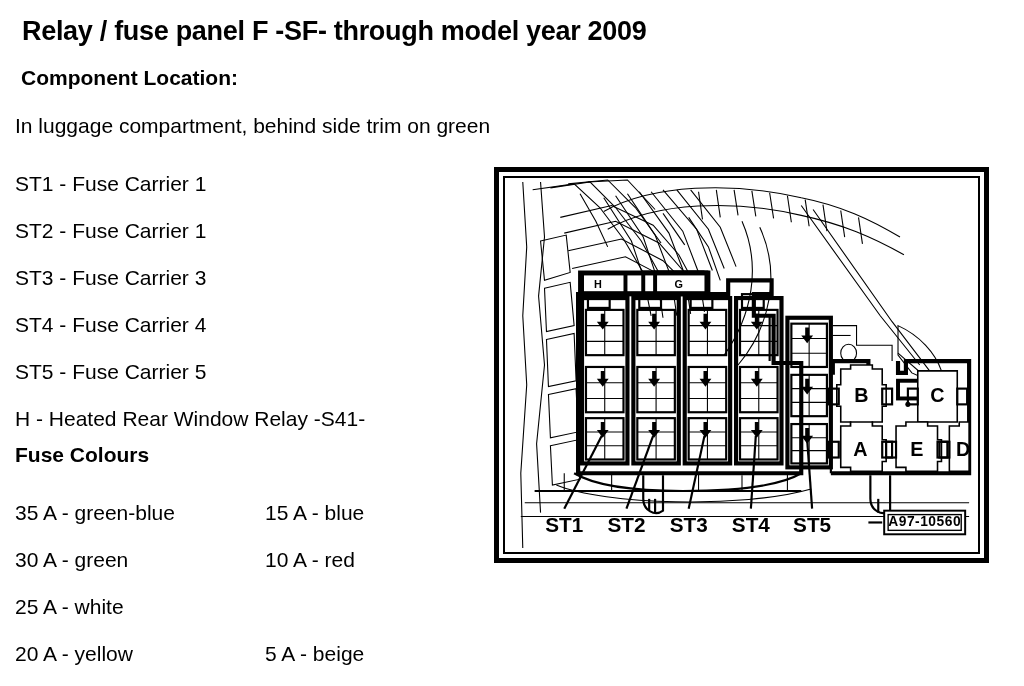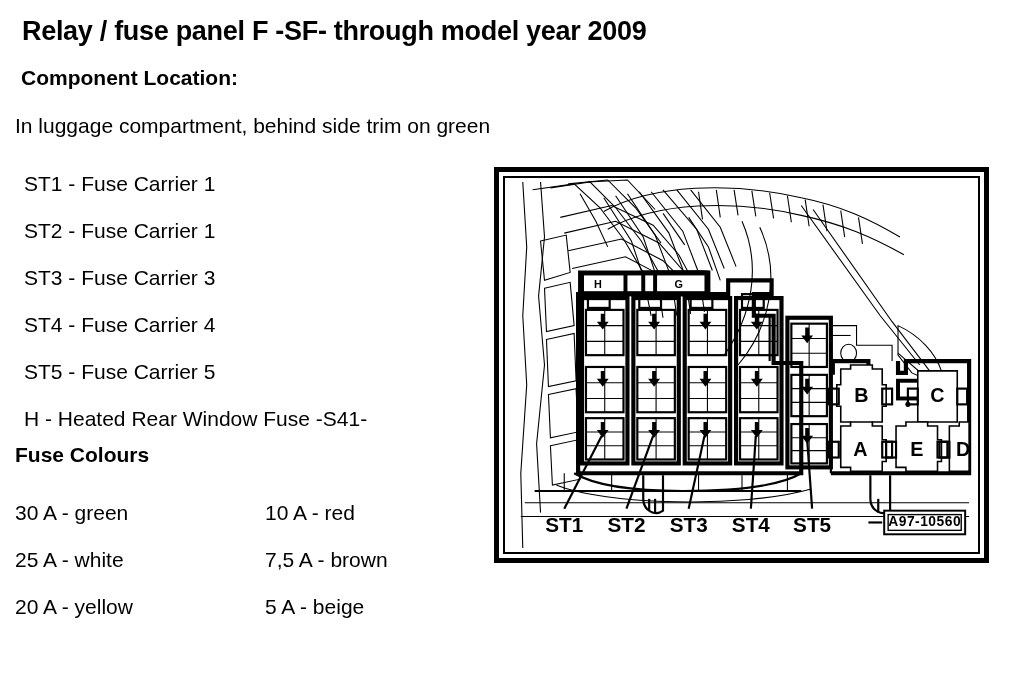--- a/index.html
+++ b/index.html
@@ -49,21 +49,20 @@
     font-size: 21px;
     font-weight: normal;
     white-space: nowrap;
   }
 
   .carrier-list {
     position: absolute;
     left: 7px;
     top: 160px;
     width: 470px;
-    margin-left: 9px;
   }
   .carrier-item {
     font-size: 21px;
     height: 47px;
     line-height: 47px;
     white-space: nowrap;
   }
 
   .colours-heading {
     position: absolute;
@@ -168,33 +167,36 @@
   <div class="section-label">Component Location:</div>
 
   <div class="location-text">In luggage compartment, behind side trim on green</div>
 
   <div class="carrier-list">
     <div class="carrier-item">ST1 - Fuse Carrier 1</div>
     <div class="carrier-item">ST2 - Fuse Carrier 1</div>
     <div class="carrier-item">ST3 - Fuse Carrier 3</div>
     <div class="carrier-item">ST4 - Fuse Carrier 4</div>
     <div class="carrier-item">ST5 - Fuse Carrier 5</div>
-    <div class="carrier-item">H - Heated Rear Window Fuse -S41-</div>
+    <div class="carrier-item">H - Heated Rear Window Relay -S41-</div>
   </div>
 
   <div class="colours-heading">Fuse Colours</div>
 
   <div class="colours-grid">
+    <div class="colour-row">
+      <span class="colour-left">35 A - green-blue</span>
+      <span class="colour-right">15 A - blue</span>
+    </div>
     <div class="colour-row">
       <span class="colour-left">30 A - green</span>
       <span class="colour-right">10 A - red</span>
     </div>
     <div class="colour-row">
       <span class="colour-left">25 A - white</span>
-      <span class="colour-right">7,5 A - brown</span>
     </div>
     <div class="colour-row">
       <span class="colour-left">20 A - yellow</span>
       <span class="colour-right">5 A - beige</span>
     </div>
   </div>
 
   <div id="diagram-frame">
     <div id="diagram-inner">
       <svg id="diagram-svg" viewBox="0 0 479 380" preserveAspectRatio="none">

